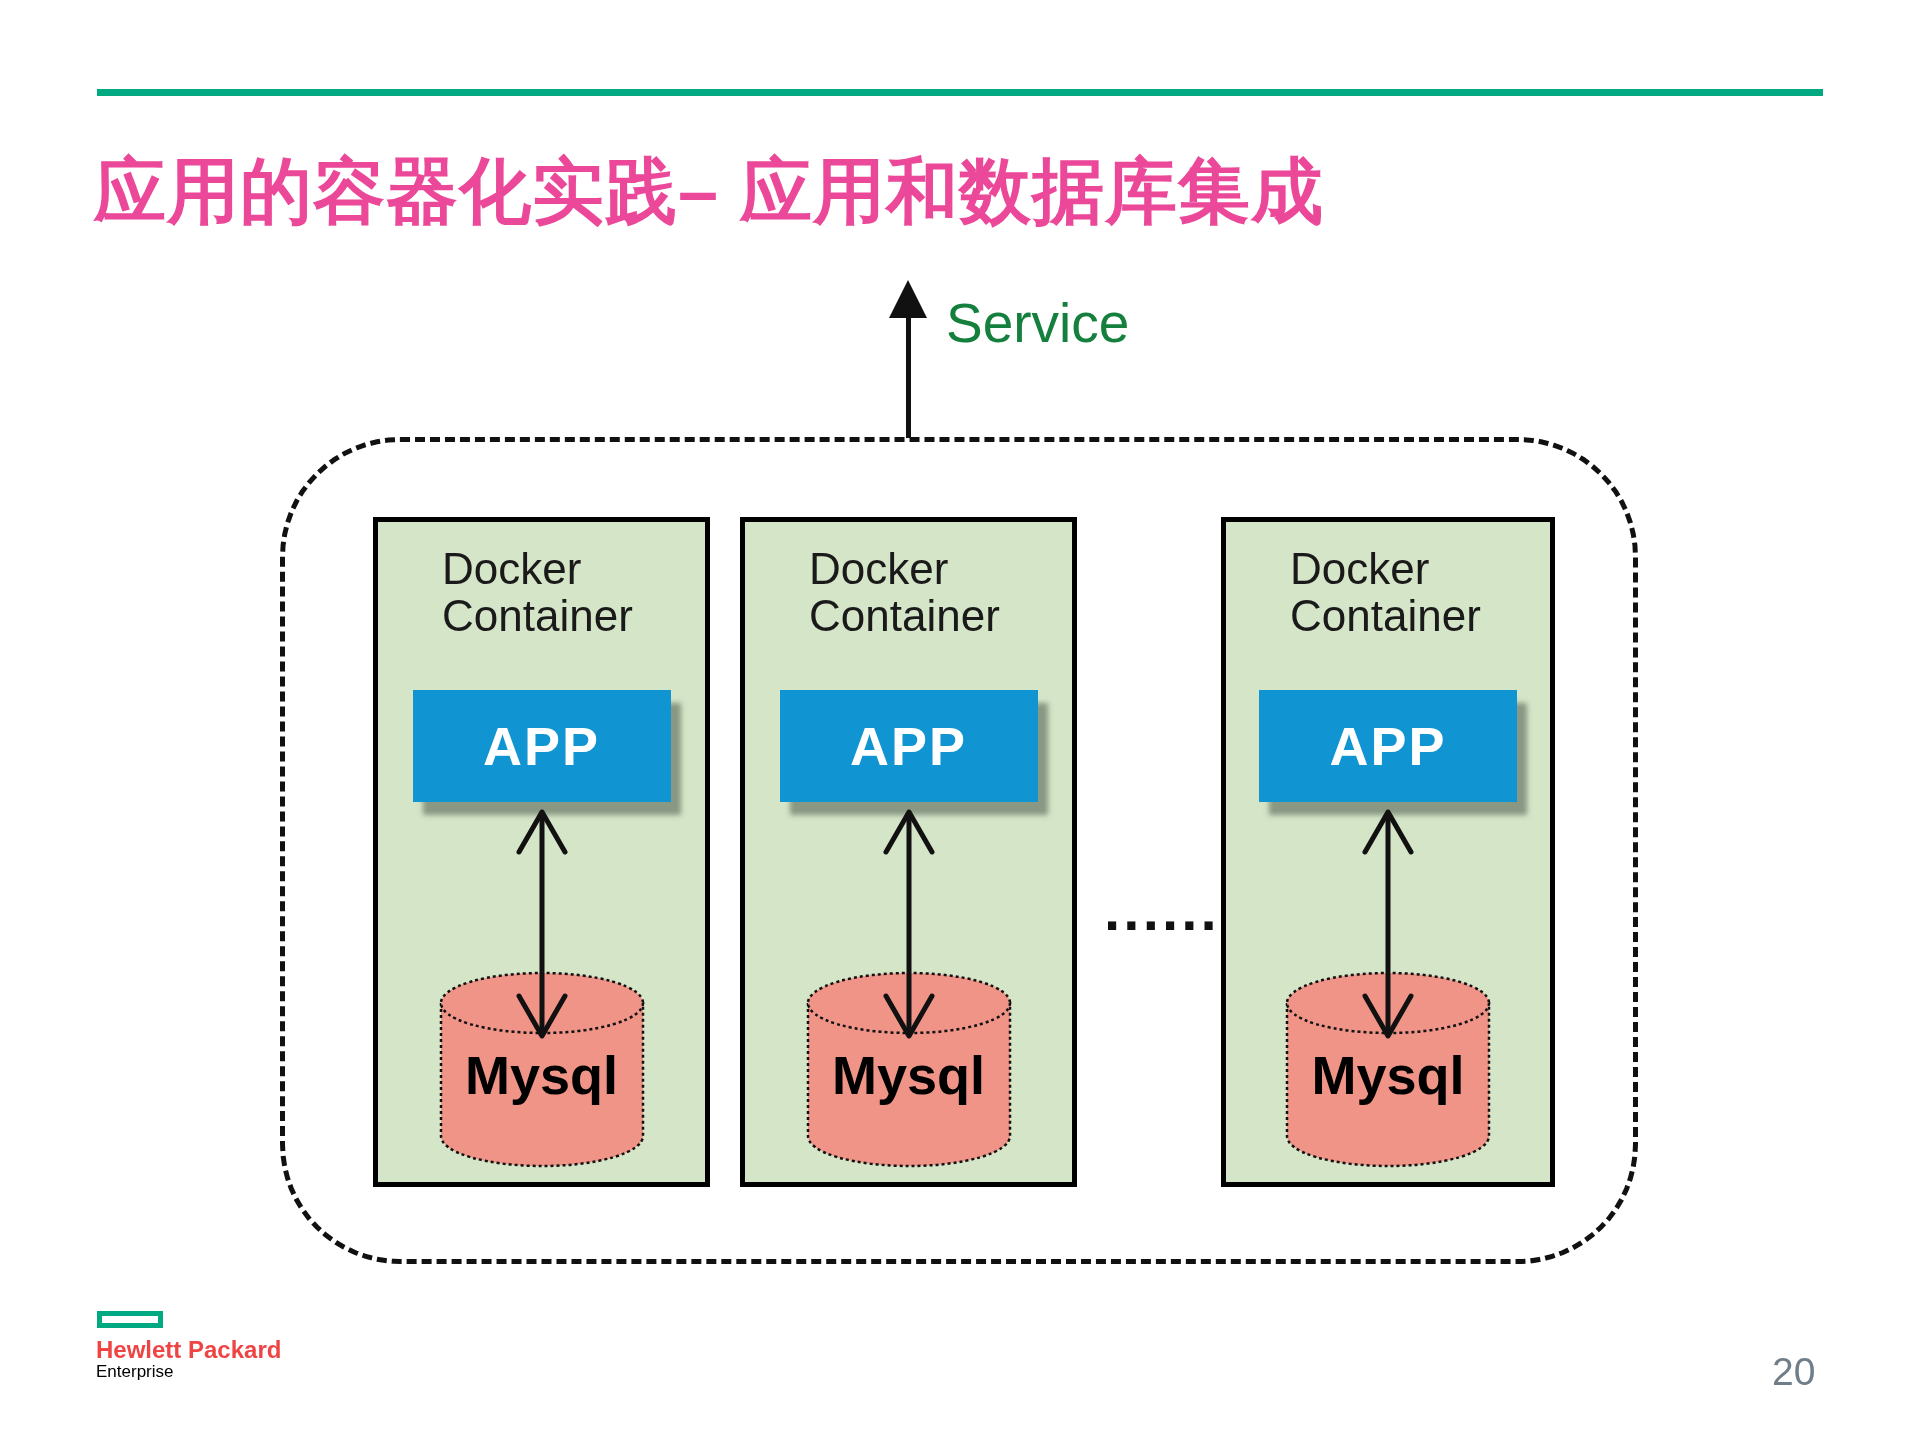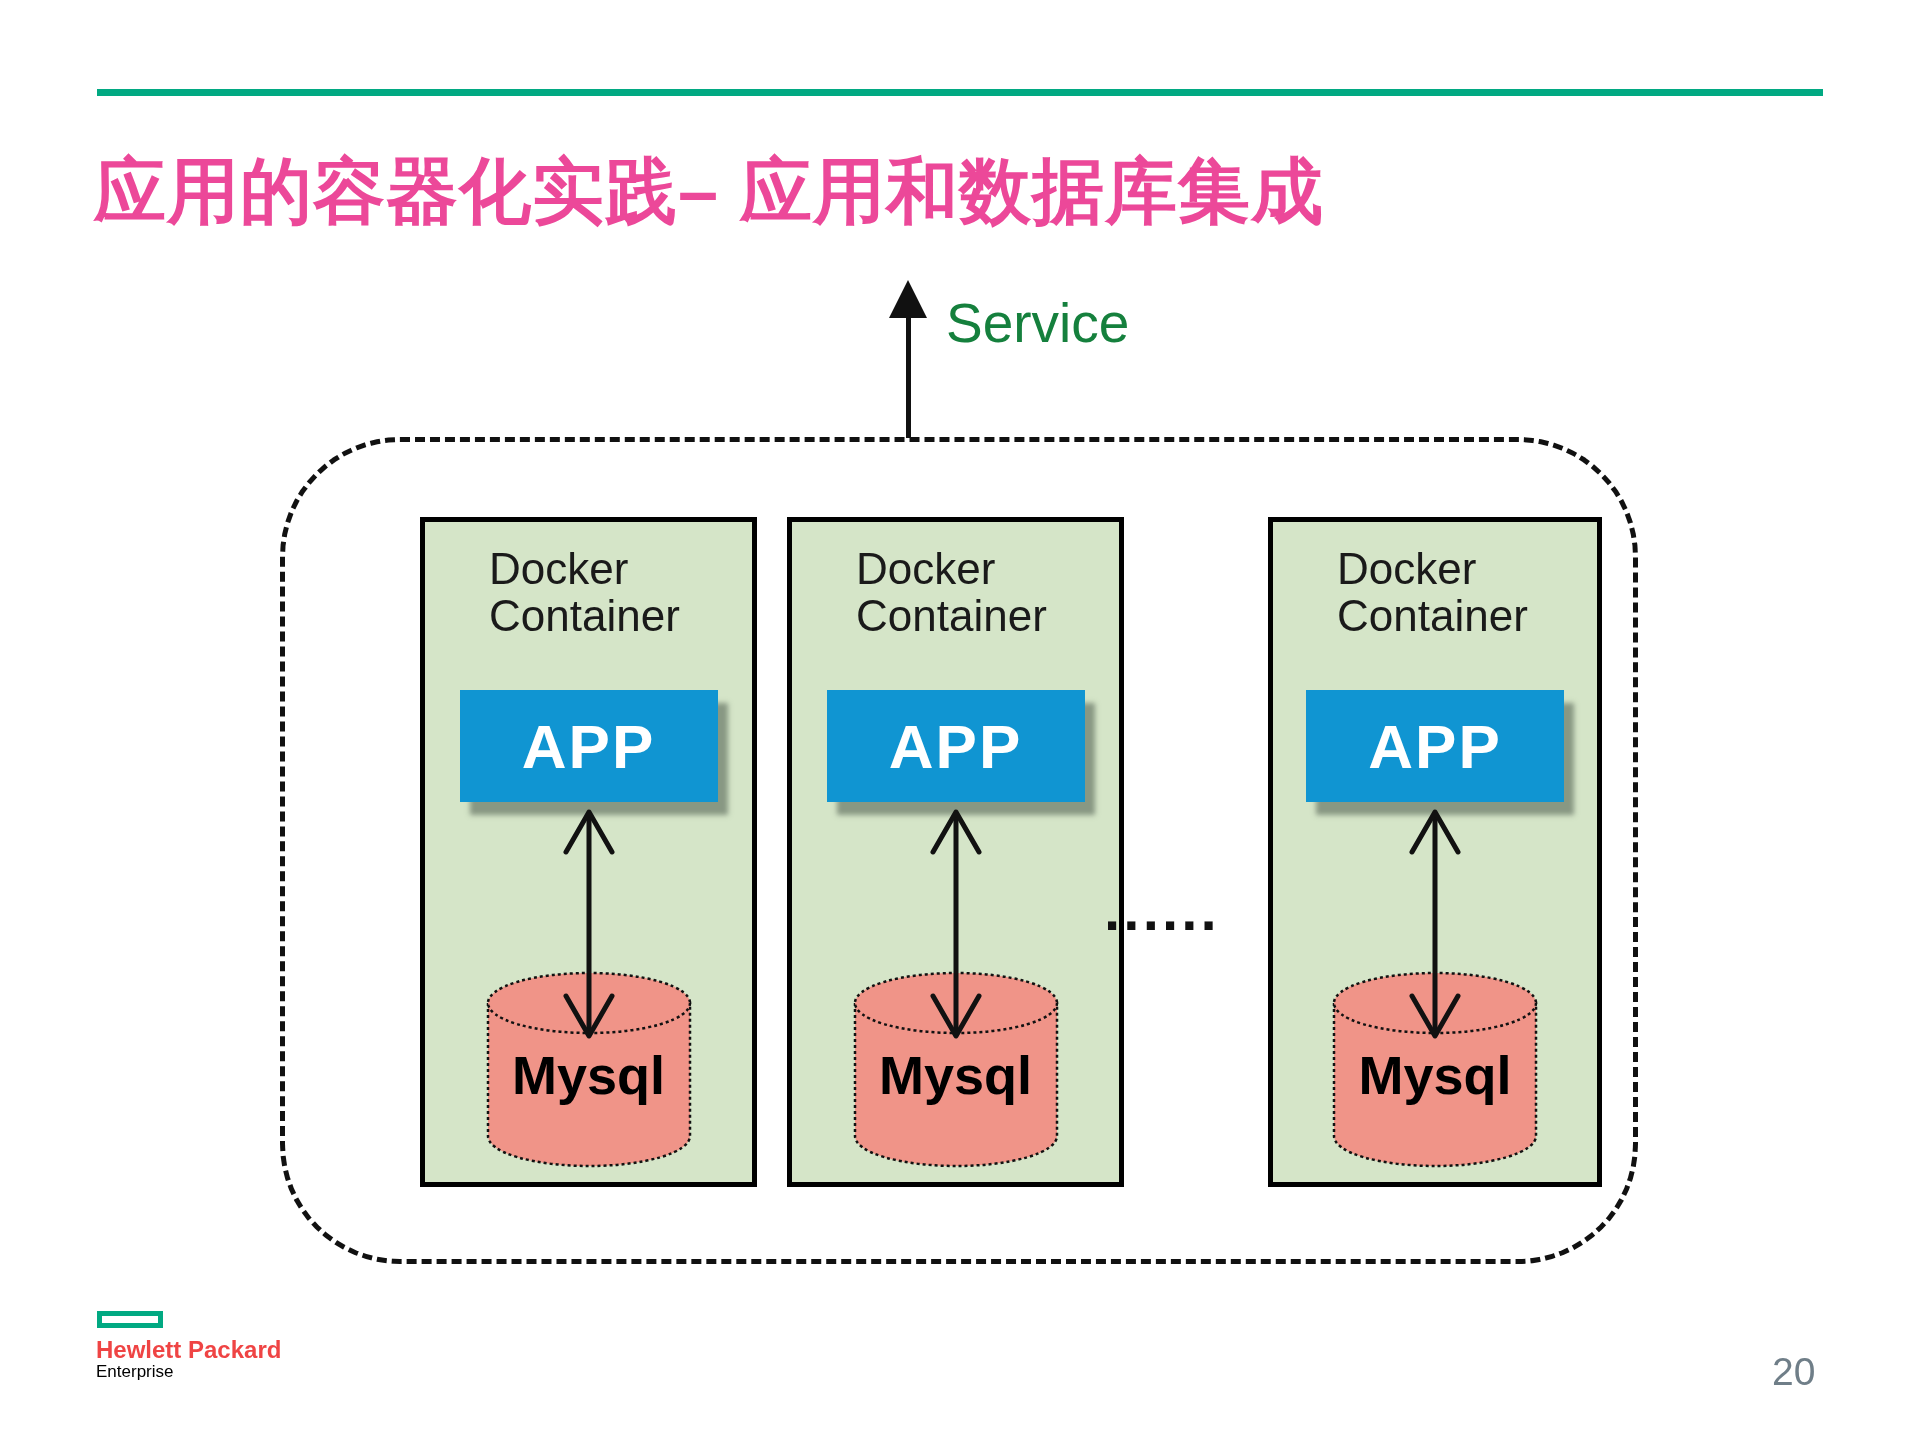--- a/index.html
+++ b/index.html
@@ -36,33 +36,33 @@
     position:absolute;left:946px;top:291px;font-size:55px;color:#15803d;
   }
   
   .cluster{
     position:absolute;left:280px;top:437px;width:1358px;height:827px;
     border:5px dashed var(--ink);border-radius:120px;box-sizing:border-box;
   }
   
   .docker-container{
     position:absolute;top:517px;width:337px;height:670px;
-    background:var(--container-fill);border:5px solid #000;box-sizing:border-box;margin-left:47px;
+    background:var(--container-fill);border:5px solid #000;box-sizing:border-box;
   }
   .dc1{left:373px;} .dc2{left:740px;} .dc3{left:1221px;width:334px;}
   .dc-title{
     margin-top:24px;padding-left:64px;text-align:left;font-size:44px;
     line-height:1.06;color:#1a1a1a;
   }
   .app-box{
     position:absolute;left:50%;top:168px;transform:translateX(-50%);
     width:258px;height:112px;background:var(--app-fill);
     box-shadow:10px 13px 5px rgba(85,100,85,0.6);
     display:flex;align-items:center;justify-content:center;
-    color:#fff;font-weight:bold;font-size:62px;letter-spacing:2px;
+    color:#fff;font-weight:bold;font-size:54px;letter-spacing:2px;
   }
   .link-arrow{
     position:absolute;left:50%;transform:translateX(-50%);top:283px;
     width:70px;height:238px;z-index:3;
   }
   .db-wrap{
     position:absolute;left:50%;transform:translateX(-50%);top:448px;
     width:210px;height:200px;text-decoration:underline;
   }
   .db-svg{position:absolute;left:0;top:0;width:210px;height:200px;}

